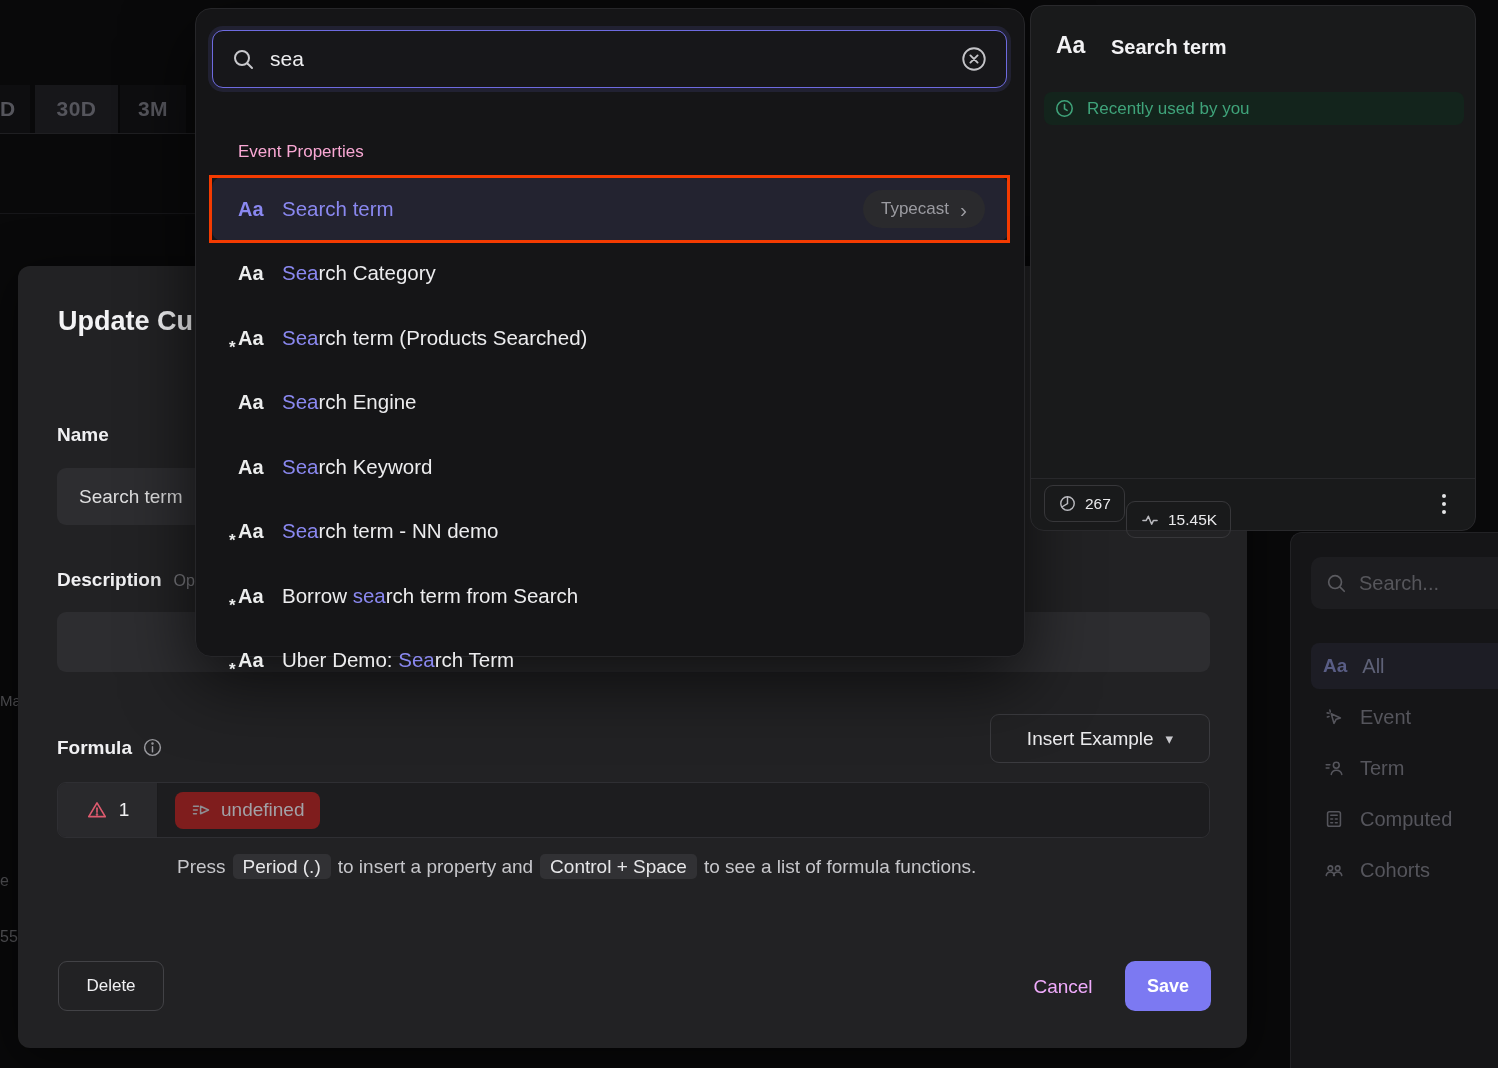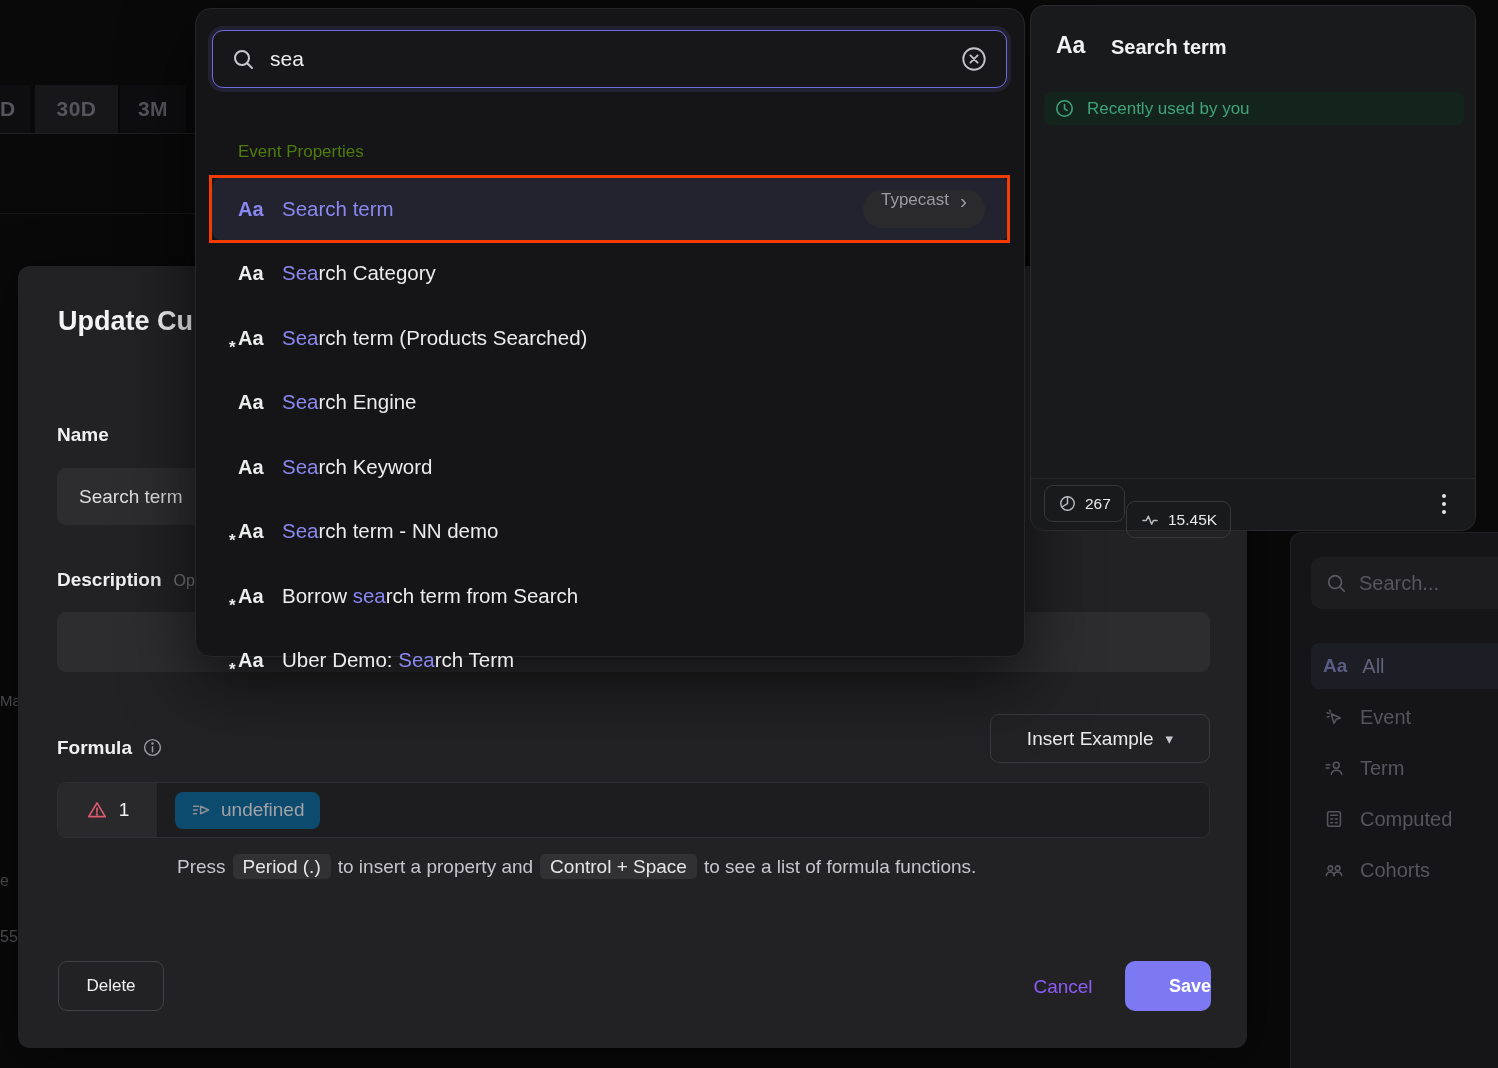--- a/index.html
+++ b/index.html
@@ -26,31 +26,31 @@
   .insert-btn { position:absolute; left:972px; top:448px; width:220px; height:49px; border:1px solid #3b3b3f;
                 border-radius:9px; background:transparent; display:flex; align-items:center; justify-content:center;
                 gap:12px; color:#eaeaec; font-size:19px; cursor:pointer; }
   .insert-btn .chev { font-size:15px; color:#c9c9cd; }
   .formula-row { position:absolute; left:39px; top:516px; width:1153px; height:56px; display:flex;
                  border:1px solid #2f2f33; border-radius:9px; overflow:hidden; }
   .err-box { width:100px; background:#29292c; display:flex; align-items:center; justify-content:center; gap:11px;
              color:#f0f0f2; font-size:19px; border-right:1px solid #1b1b1d; }
   .err-box svg { color:#dd5a6e; }
   .formula-field { flex:1; background:#1d1d1f; display:flex; align-items:center; padding-left:17px; }
-  .undef-pill { height:37px; background:#0c4a6e; border-radius:8px; display:flex; align-items:center; gap:10px;
+  .undef-pill { height:37px; background:#7f1d1d; border-radius:8px; display:flex; align-items:center; gap:10px;
                 padding:0 16px; color:#a2a2a7; font-size:19px; }
   .undef-pill svg { color:#8e8e93; }
   .hint { position:absolute; left:159px; top:590px; font-size:19px; color:#c6c6ca; white-space:nowrap; }
   .kbd { background:#313134; border-radius:5px; padding:2px 10px; color:#e6e6e8; margin:0 7px; }
   .delete-btn { position:absolute; left:40px; top:695px; width:106px; height:50px; background:transparent;
                 border:1px solid #424246; border-radius:9px; color:#f0f0f2; font-size:17px; font-family:inherit; cursor:pointer; }
   .cancel-btn { position:absolute; left:990px; top:699px; width:110px; height:44px; background:transparent; border:none;
-                color:#8b5cf6; font-size:19px; font-family:inherit; cursor:pointer; }
+                color:#f0abfc; font-size:19px; font-family:inherit; cursor:pointer; }
   .save-btn { position:absolute; left:1107px; top:695px; width:86px; height:50px; background:#7c79f2; border:none;
-              border-radius:10px; color:#ffffff; font-size:18px; font-weight:700; font-family:inherit; cursor:pointer;text-align:right; }
+              border-radius:10px; color:#ffffff; font-size:18px; font-weight:700; font-family:inherit; cursor:pointer; }
 
   
   .sidepop { position:absolute; left:1290px; top:532px; width:208px; height:536px; background:#151517;
              border-radius:12px 0 0 0; border-top:1px solid #222225; border-left:1px solid #222225; z-index:12; }
   .side-search { position:absolute; left:20px; top:24px; width:210px; height:52px; background:#1d1d20;
                  border-radius:10px; display:flex; align-items:center; padding-left:14px; gap:12px; color:#5b5b60; }
   .side-search input { background:transparent; border:none; outline:none; color:#77777d; font-size:20px;
                        font-family:inherit; width:120px; }
   .side-search input::placeholder { color:#56565b; }
   .side-row { position:absolute; left:20px; width:200px; height:46px; display:flex; align-items:center; gap:15px;
@@ -60,32 +60,32 @@
 
   
   .dropdown { position:absolute; left:195px; top:8px; width:830px; height:649px; background:#151517;
               border:1px solid #262629; border-radius:16px; z-index:30; box-shadow:0 24px 70px rgba(0,0,0,.65); }
   .dd-search { position:absolute; left:16px; top:21px; width:795px; height:58px; background:#17171a;
                border:1.5px solid #6e6be0; border-radius:11px; box-shadow:0 0 0 4px rgba(58,58,100,.35);
                display:flex; align-items:center; padding:0 18px; gap:15px; }
   .dd-search svg.mag { color:#c9c9cd; flex:none; }
   .dd-search input { flex:1; background:transparent; border:none; outline:none; color:#eeeef0; font-size:21px; font-family:inherit; }
   .dd-clear { background:none; border:none; color:#c4c4c8; cursor:pointer; flex:none; display:flex; }
-  .dd-section { position:absolute; left:42px; top:133px; font-size:17px; color:#4d7c0f; }
+  .dd-section { position:absolute; left:42px; top:133px; font-size:17px; color:#f9a8d4; }
   .rrow { position:absolute; left:16px; width:797px; height:64px; display:flex; align-items:center;
           padding:0 24px 0 26px; border-radius:10px; cursor:pointer; }
   .rrow.sel { background:#232330; }
   .aa { position:relative; width:44px; font-size:20px; font-weight:600; color:#eceded; flex:none; }
   .rrow.sel .aa { color:#8a88f0; }
   .ast { position:absolute; left:-9px; bottom:-8px; font-size:17px; color:#eceded; display:none; }
   .rrow.custom .ast { display:block; }
   .rlbl { font-size:20.5px; color:#ececee; white-space:nowrap; }
   .rlbl .hl { color:#8a88f0; }
   .rrow.sel .rlbl { color:#8a88f0; }
-  .typecast { margin-left:auto; height:38px; background:#2a2a2d; border-radius:19px; display:flex; 
+  .typecast { margin-left:auto; height:38px; background:#2a2a2d; border-radius:19px; display:flex; align-items:center;
               gap:11px; padding:0 18px; color:#9b9ba1; font-size:17px; flex:none; cursor:pointer; }
   .typecast .chev { font-size:21px; line-height:1; }
   .redbox { position:absolute; left:13px; top:166px; width:801px; height:68px; border:3px solid #f43b01;
             z-index:5; pointer-events:none; }
 
   
   .detail { position:absolute; left:1030px; top:5px; width:446px; height:526px; background:#191a1b;
             border:1px solid #29292c; border-radius:14px; z-index:30; }
   .detail .hdr-aa { position:absolute; left:25px; top:26px; font-size:23px; font-weight:700; color:#f2f2f4; }
   .detail .hdr-title { position:absolute; left:80px; top:30px; font-size:20px; font-weight:700; color:#f2f2f4; }

